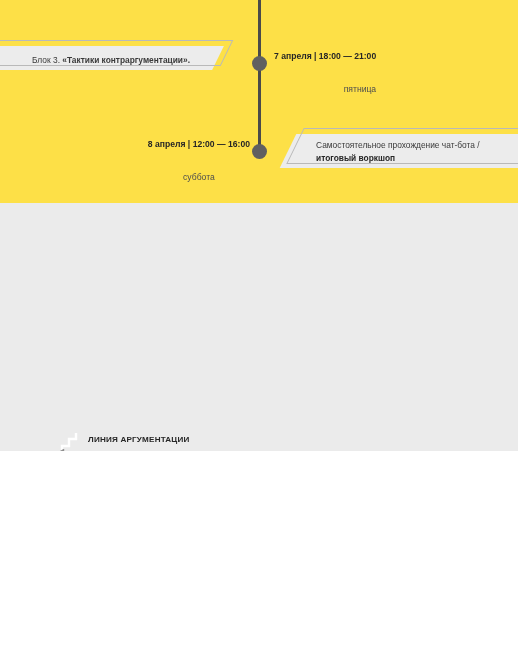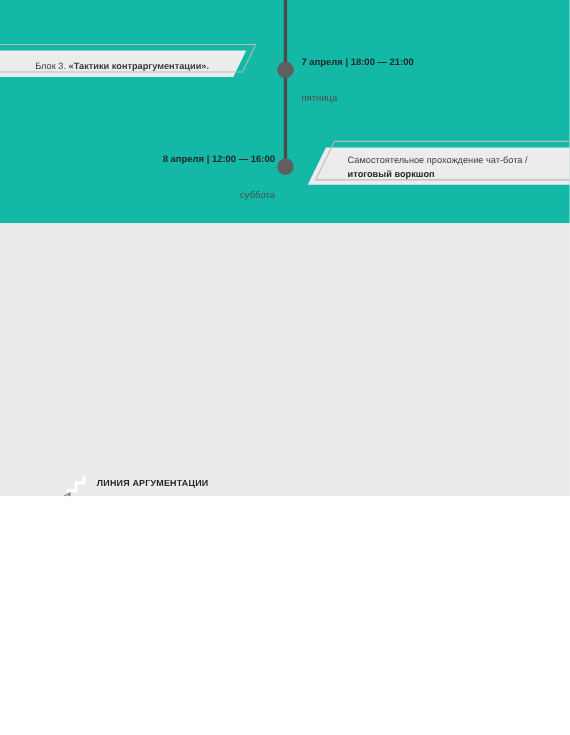--- a/index.html
+++ b/index.html
@@ -7,43 +7,43 @@
     width:518px;height:668px;
     background:#ffffff;
     font-family:"Liberation Sans","DejaVu Sans",sans-serif;
     color:#3f3f3f;
     overflow:hidden;
     position:relative;
   }
   .page{position:relative;width:518px;height:668px;}
 
   
-  .timeline{position:relative;height:203px;width:518px;background:#14b8a6;}
+  .timeline{position:relative;height:203px;width:518px;background:#fde047;}
   .tl-line{
     position:absolute;left:258px;top:0;width:2.5px;height:155px;
     background:#4a4a4a;
   }
   .tl-dot{
     position:absolute;left:252px;width:15px;height:15px;border-radius:50%;
     background:#606060;
   }
   .tl-dot.d1{top:56px;}
   .tl-dot.d2{top:144px;}
 
   
   .tl-right{
-    position:absolute;left:274px;font-size:8.6px;line-height:13.5px;color:#3a3a3a;
+    position:absolute;left:274px;font-size:8.6px;line-height:13.5px;color:#3a3a3a;text-align:right;
   }
   .tl-right.r1{top:50px;}
   .tl-right b{font-weight:bold;color:#262626;}
   .tl-sub{color:#4d4d4d;font-weight:normal;margin-top:19px;}
 
   
   .tl-left{
-    position:absolute;right:268px;text-align:right;
+    position:absolute;right:268px;text-align:center;
     font-size:8.6px;line-height:13.5px;color:#3a3a3a;
   }
   .tl-left.l1{top:138px;}
   .tl-left b{font-weight:bold;color:#262626;}
 
   
   .par{position:absolute;}
   .par .fill{
     position:absolute;left:0;top:6px;
     background:#ececec;

